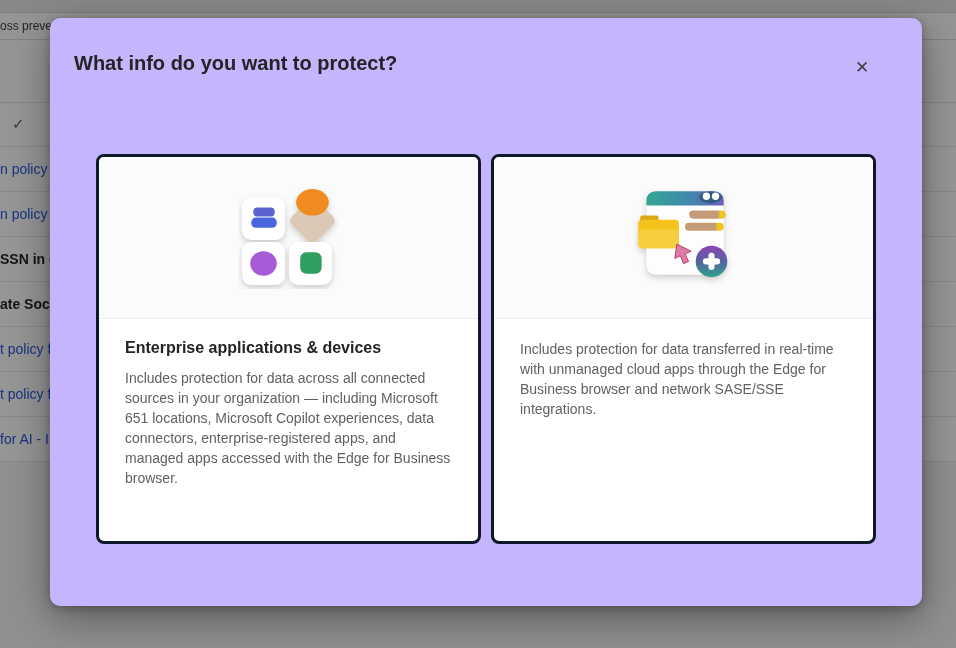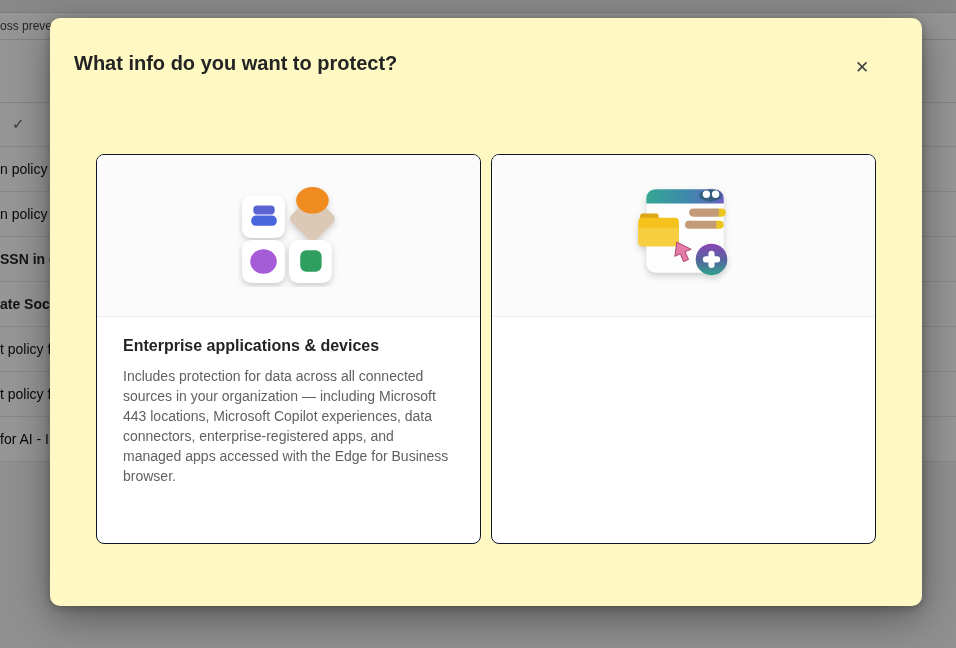--- a/index.html
+++ b/index.html
@@ -13,39 +13,39 @@
   .bg-breadcrumb { position: absolute; left: 0; top: 13px; width: 100%; height: 27px; background: #fafafa; border-bottom: 1px solid #d8d8d8; display: flex; align-items: center; }
   .bg-breadcrumb span { font-size: 12px; color: #333; white-space: nowrap; }
   .bg-titlerow { position: absolute; left: 0; top: 40px; width: 100%; height: 63px; background: #fafafa; border-bottom: 1px solid #dcdcdc; }
   .bg-title-frag { position: absolute; left: 0; top: 70px; font-size: 17px; font-weight: 600; color: #2b2b2b; white-space: nowrap; }
   .bg-edit-icon { position: absolute; left: 28px; top: 68px; width: 22px; height: 22px; }
   .bg-pagination { position: absolute; left: 935px; top: 75px; font-size: 14px; font-weight: 600; color: #222; white-space: nowrap; }
   .bg-headerrow { position: absolute; left: 0; top: 103px; width: 100%; height: 44px; background: #fbfbfb; border-bottom: 1px solid #e3e3e3; }
   .bg-check { position: absolute; left: 12px; top: 12px; font-size: 15px; color: #555; }
   .bg-rows { position: absolute; left: 0; top: 147px; width: 100%; }
   .bg-row { position: relative; width: 100%; height: 45px; background: #fbfbfb; border-bottom: 1px solid #e3e3e3; }
-  .bg-row .frag { position: absolute; left: 0; top: 14px; font-size: 14px; color: #000000; white-space: nowrap; }
+  .bg-row .frag { position: absolute; left: 0; top: 14px; font-size: 14px; color: #1d4ed8; white-space: nowrap; }
   .bg-row.bold .frag { font-weight: 700; color: #141414; }
 
   
   .overlay { position: absolute; inset: 0; background: rgba(20,20,20,0.44); }
 
   
   .dialog { position: absolute; left: 50px; top: 18px; width: 872px; height: 588px;
-            background: #fef9c3; border-radius: 10px;
+            background: #c4b5fd; border-radius: 10px;
             box-shadow: 0 12px 40px rgba(0,0,0,0.38), 0 2px 8px rgba(0,0,0,0.25); }
   .dialog-title { position: absolute; left: 24px; top: 34px; font-size: 20px; font-weight: 700; color: #242424; }
   .close-button { position: absolute; right: 47px; top: 37px; width: 26px; height: 26px; border: none; background: transparent;
                   font-size: 17px; color: #424242; cursor: pointer; line-height: 26px; text-align: center; font-family: inherit; }
   .dialog-desc { position: absolute; left: 24px; top: 83px; width: 800px; font-size: 14px; line-height: 21px; color: #424242; }
   .dialog-desc a { color: #115ea3; text-decoration: underline; cursor: pointer; }
 
   
   .cards { position: absolute; left: 46px; top: 136px; display: flex; gap: 10px; }
-  .card { width: 385px; height: 390px; background: #ffffff; border: 1px solid #0f172a; border-radius: 8px; overflow: hidden; cursor: pointer; }
+  .card { width: 385px; height: 390px; background: #ffffff; border: 3px solid #0f172a; border-radius: 8px; overflow: hidden; cursor: pointer; }
   .card-illustration { height: 162px; background: #fbfbfb; border-bottom: 1px solid #efefef; display: flex; align-items: center; justify-content: center; }
   .card-body { padding: 20px 26px; }
   .card-title { font-size: 16px; font-weight: 700; color: #242424; margin-bottom: 11px; }
   .card-desc { font-size: 14px; line-height: 20px; color: #616161; }
   .ill-shadow { filter: drop-shadow(0 3px 3px rgba(0,0,0,0.18)); }
 </style>
 </head>
 <body>
 
 <div class="screen">
@@ -110,21 +110,21 @@
               <rect x="50" y="54" width="42" height="42" rx="9" fill="#ffffff"></rect>
               <rect x="15" y="20" width="21" height="9" rx="4" fill="#5b63d3"></rect>
               <rect x="13" y="30" width="25" height="10" rx="4.5" fill="#4a66dd"></rect>
               <ellipse cx="25" cy="75" rx="13" ry="12" fill="#a55cd6"></ellipse>
               <rect x="61" y="64" width="21" height="21" rx="6" fill="#2f9e5e"></rect>
             </g>
           </svg>
         </div>
         <div class="card-body">
           <div class="card-title">Enterprise applications &amp; devices</div>
-          <div class="card-desc">Includes protection for data across all connected sources in your organization — including Microsoft 443 locations, Microsoft Copilot experiences, data connectors, enterprise-registered apps, and managed apps accessed with the Edge for Business browser.</div>
+          <div class="card-desc">Includes protection for data across all connected sources in your organization — including Microsoft 651 locations, Microsoft Copilot experiences, data connectors, enterprise-registered apps, and managed apps accessed with the Edge for Business browser.</div>
         </div>
       </div>
 
       <div class="card">
         <div class="card-illustration">
           <svg width="112" height="102" viewBox="0 0 110 100">
             <defs>
               <linearGradient id="topbar" x1="0" y1="0" x2="1" y2="0">
                 <stop offset="0" stop-color="#35a793"></stop>
                   <stop offset="0.55" stop-color="#3f87ad"></stop>
@@ -154,19 +154,20 @@
               <rect x="10" y="32" width="40" height="28" rx="4" fill="#f5c31b"></rect>
               <rect x="10" y="42" width="40" height="18" rx="4" fill="#f8ce41"></rect>
               <polygon points="48,56 62,63 56,65.5 59.5,73 54.5,75.2 51.5,67.5 46,70" fill="#e27ba6" stroke="#a83b64" stroke-width="0.9" stroke-linejoin="round"></polygon>
               <circle cx="82" cy="73" r="15.5" fill="url(#plusgrad)"></circle>
               <rect x="73.5" y="70" width="17" height="6" rx="3" fill="#ffffff"></rect>
               <rect x="79" y="64.5" width="6" height="17" rx="3" fill="#ffffff"></rect>
             </g>
           </svg>
         </div>
         <div class="card-body">
+          <div class="card-desc">Includes protection for data transferred in real-time with unmanaged cloud apps through the Edge for Business browser and network SASE/SSE integrations.</div>
         </div>
       </div>
 
     </div>
   </div>
 
 </div>
 
 </body></html>

